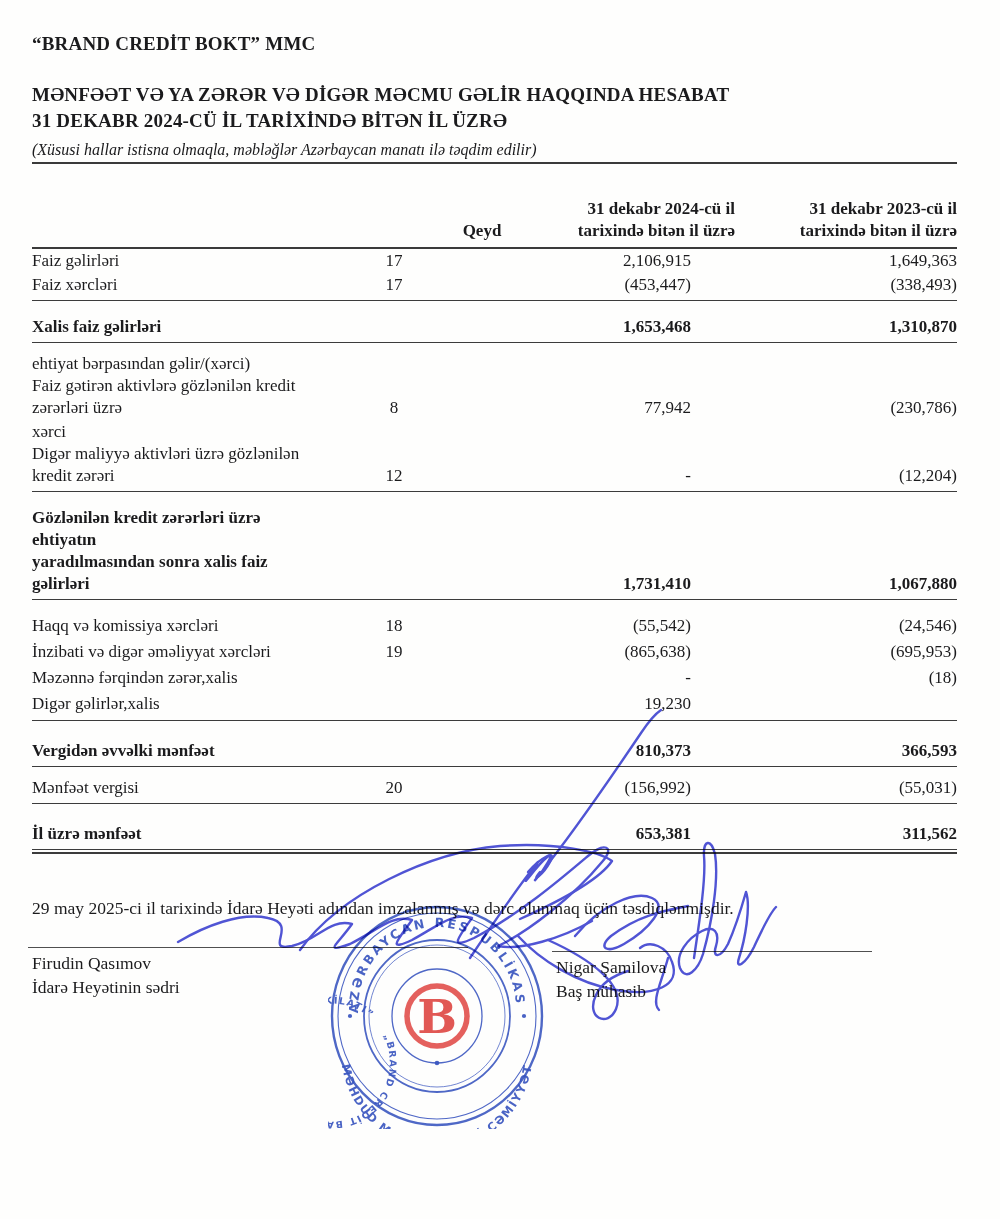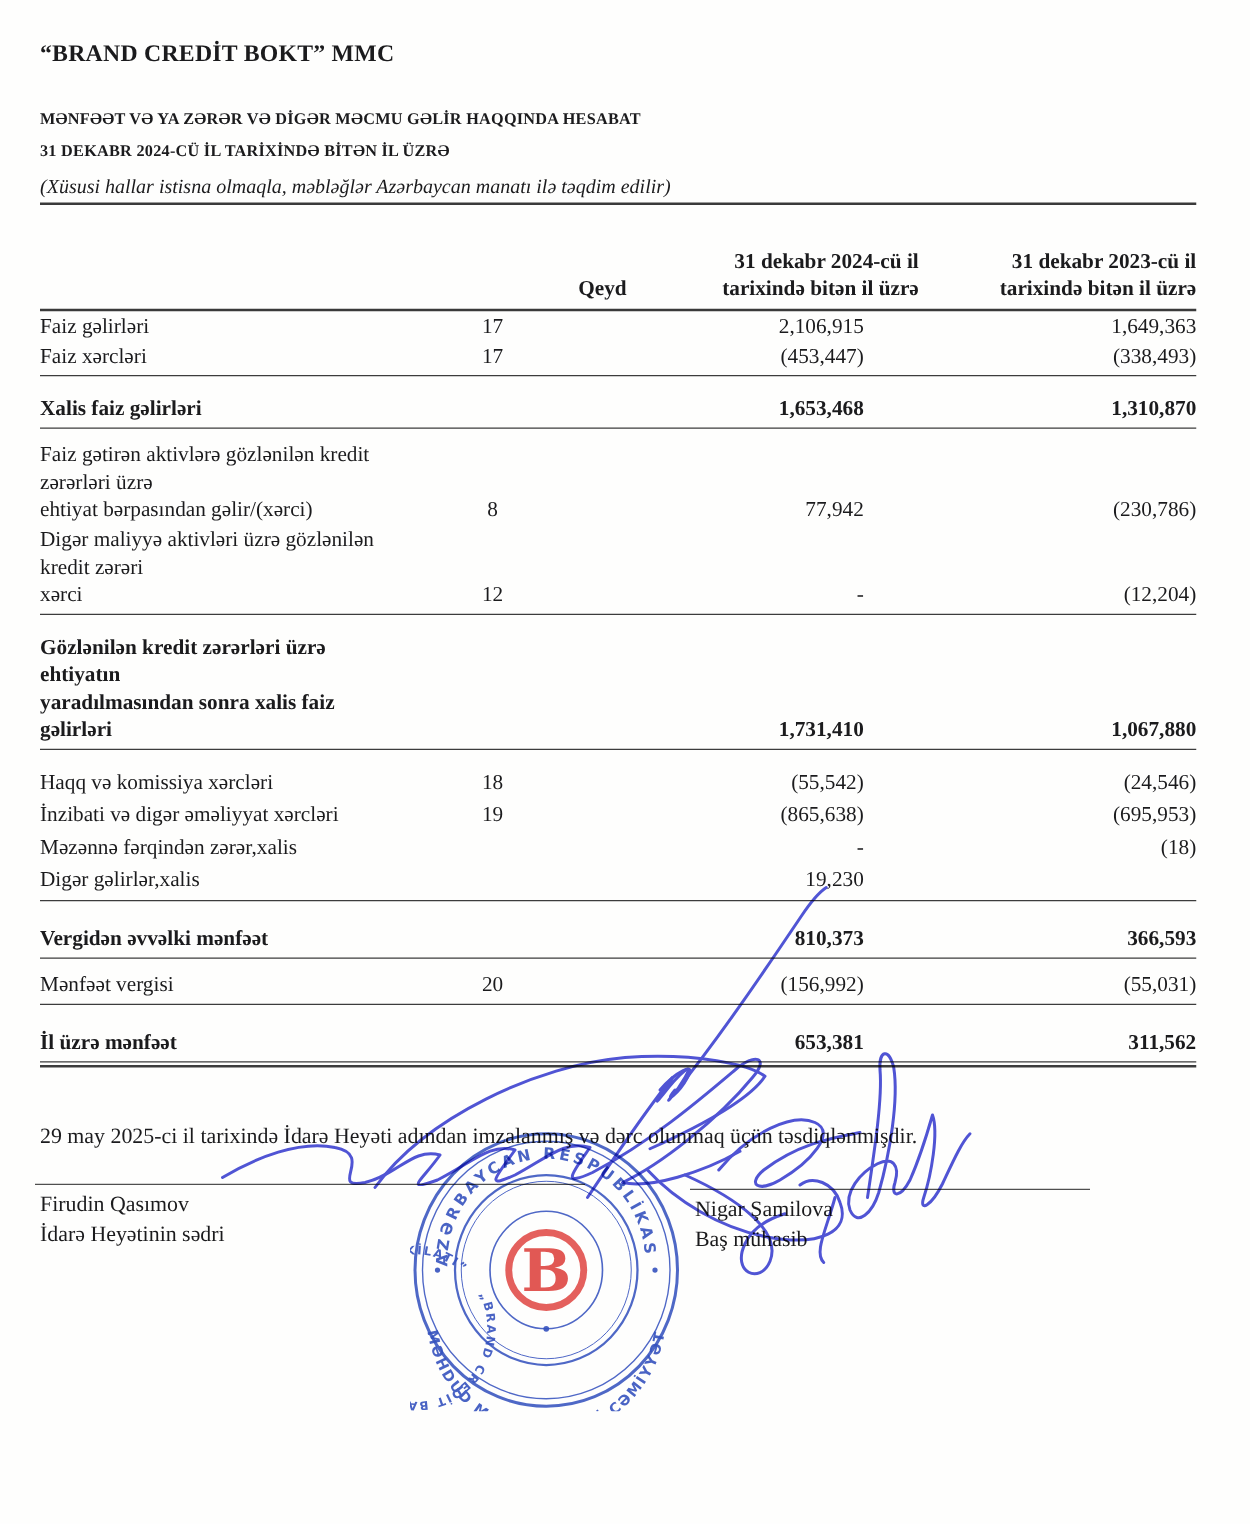--- a/index.html
+++ b/index.html
@@ -2,21 +2,21 @@
 <html><head>
 <meta charset="utf-8">
 <style>
   html,body{margin:0;padding:0;background:#ffffff;}
   .page{
     position:relative;width:1000px;height:1219px;background:#fefefd;
     font-family:"Liberation Serif", serif;color:#1b1b1d;overflow:hidden;
   }
   .doc{position:absolute;left:32px;top:0;width:925px;}
   .company{margin-top:33px;font-size:19px;font-weight:bold;letter-spacing:.2px;}
-  .heading{margin-top:27px;font-size:13px;font-weight:bold;line-height:26px;letter-spacing:.2px;}
+  .heading{margin-top:27px;font-size:19px;font-weight:bold;line-height:26px;letter-spacing:.2px;}
   .note{margin-top:7px;font-size:16px;font-style:italic;}
   .toprule{margin-top:3px;border-top:2px solid #3a3a3a;height:0;}
 
   .tbl{margin-top:34px;font-size:17px;}
   .trow,.thead{display:grid;grid-template-columns:1fr 60px 223px 222px;align-items:end;}
   .thead{font-weight:bold;line-height:22px;padding-bottom:5px;border-bottom:2px solid #3a3a3a;}
   .thead .qeyd{text-align:center;}
   .thead .colhdr{text-align:right;}
   .trow{line-height:22px;padding:1px 0;gap:44px;}
   .trow .qeyd{text-align:center;}
@@ -91,31 +91,31 @@
           <div class="trow bold gap rule">
             <div class="lbl">
               <span>Xalis faiz gəlirləri</span>
             </div>
             <div class="qeyd"></div>
             <div class="num">1,653,468</div>
             <div class="num">1,310,870</div>
           </div>
           <div class="trow gap">
             <div class="lbl">
+              <span>ehtiyat bərpasından gəlir/(xərci)</span>
               <span>Faiz gətirən aktivlərə gözlənilən kredit zərərləri üzrə</span>
-              <span>ehtiyat bərpasından gəlir/(xərci)</span>
             </div>
             <div class="qeyd">8</div>
             <div class="num">77,942</div>
             <div class="num">(230,786)</div>
           </div>
           <div class="trow rule">
             <div class="lbl">
+              <span>xərci</span>
               <span>Digər maliyyə aktivləri üzrə gözlənilən kredit zərəri</span>
-              <span>xərci</span>
             </div>
             <div class="qeyd">12</div>
             <div class="num">-</div>
             <div class="num">(12,204)</div>
           </div>
           <div class="trow bold gap rule">
             <div class="lbl">
               <span>Gözlənilən kredit zərərləri üzrə ehtiyatın</span>
               <span>yaradılmasından sonra xalis faiz gəlirləri</span>
             </div>

